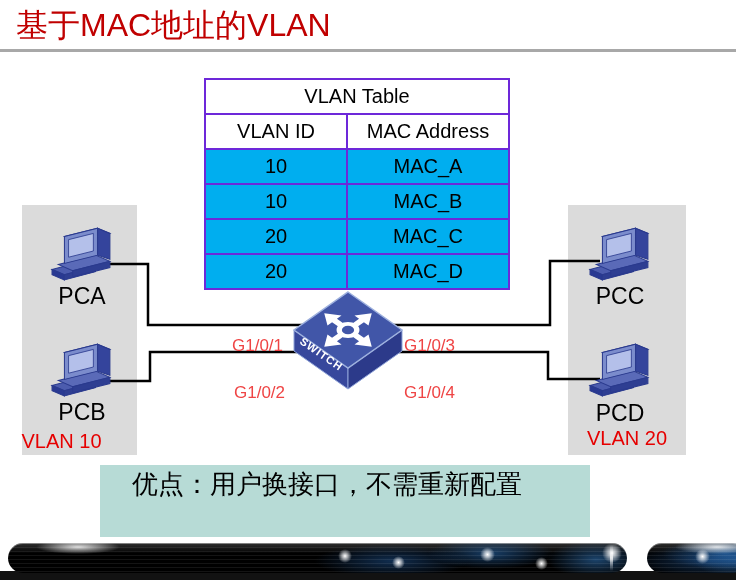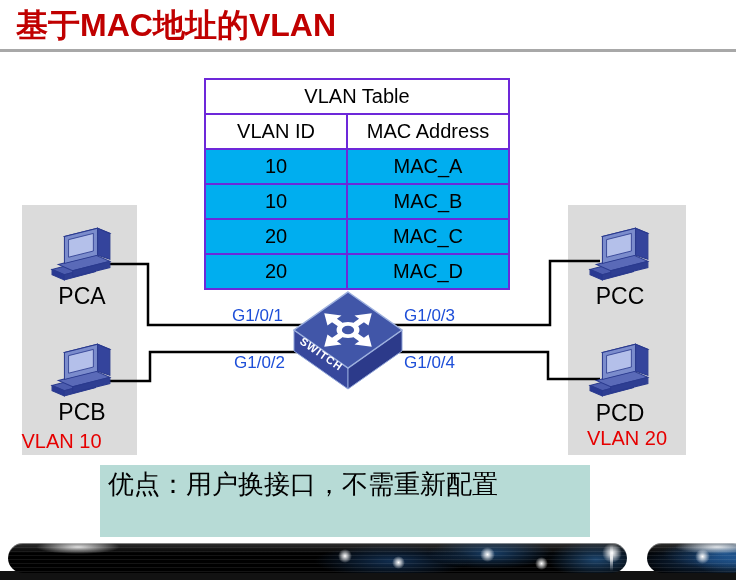--- a/index.html
+++ b/index.html
@@ -2,21 +2,21 @@
 <html style="--title-red: #c00000; --vlan-red: #e60000; --table-cyan: #00aeef; --note-bg: #b7dbd6; --panel-gray: #dbdbdb; --switch-top: #4156a8; --switch-left: #37479c; --switch-right: #2c3a8a;"><head>
 <meta charset="utf-8">
 <style>
   html,body{margin:0;padding:0;background:#fff;}
   .slide{
     position:relative;width:736px;height:580px;overflow:hidden;background:#fff;
     font-family:"Liberation Sans", sans-serif;
   }
   
   .title{
-    position:absolute;left:16px;top:4px;font-size:32px;font-weight:bold;
+    position:absolute;left:16px;top:4px;font-size:32px;font-weight:normal;
     color:var(--title-red,#c00000);letter-spacing:0px;white-space:nowrap;
   }
   .title-rule{position:absolute;left:0;top:49px;width:736px;height:3px;background:#a8a8a8;}
   
   .vlan-table{
     position:absolute;left:204px;top:78px;border-collapse:collapse;
     font-size:20px;color:#000;table-layout:fixed;
   }
   .vlan-table td,.vlan-table th{
     border:2px solid #6d28d9;text-align:center;padding:0;height:33px;font-weight:normal;
@@ -27,30 +27,30 @@
   .vlan-table .data{background:var(--table-cyan,#00aeef);}
   
   .panel{position:absolute;top:205px;height:250px;background:var(--panel-gray,#dbdbdb);}
   .panel-left{left:22px;width:115px;}
   .panel-right{left:568px;width:118px;}
   
   .host-icon{position:absolute;width:72px;height:62px;}
   .host-label{position:absolute;width:72px;text-align:center;font-size:23px;color:#000;}
   .vlan-label{position:absolute;text-align:center;font-size:20px;color:var(--vlan-red,#e60000);}
   
-  .port-label{position:absolute;font-size:17px;color:#1d4ed8;white-space:nowrap;}
+  .port-label{position:absolute;font-size:17px;color:#ef4444;white-space:nowrap;margin-top:30px;}
   
   .net-svg{position:absolute;left:0;top:0;}
   
   .notes{
     position:absolute;left:100px;top:465px;width:490px;height:72px;
     background:var(--note-bg,#b7dbd6);color:#000;font-size:26px;line-height:34px;
     padding-top:2px;box-sizing:border-box;
   }
-  .notes div{padding-left:8px;white-space:nowrap;}
+  .notes div{padding-left:32px;white-space:nowrap;}
   
   .bottom-strip{position:absolute;left:0;top:571px;width:736px;height:9px;background:#121212;}
   .pill{
     position:absolute;top:543px;height:30px;border-radius:15px;overflow:hidden;
     background:
       repeating-linear-gradient(180deg, rgba(255,255,255,0.08) 0 1px, rgba(0,0,0,0) 1px 4px),
       radial-gradient(ellipse 60px 10px at 70px 4px, rgba(255,255,255,0.85), rgba(255,255,255,0) 70%),
       radial-gradient(ellipse 110px 24px at 62% 60%, rgba(36,100,175,0.45), rgba(0,0,0,0) 70%),
       radial-gradient(ellipse 90px 22px at 78% 35%, rgba(45,120,200,0.5), rgba(0,0,0,0) 70%),
       radial-gradient(ellipse 70px 26px at 95% 55%, rgba(55,135,215,0.5), rgba(0,0,0,0) 70%),

